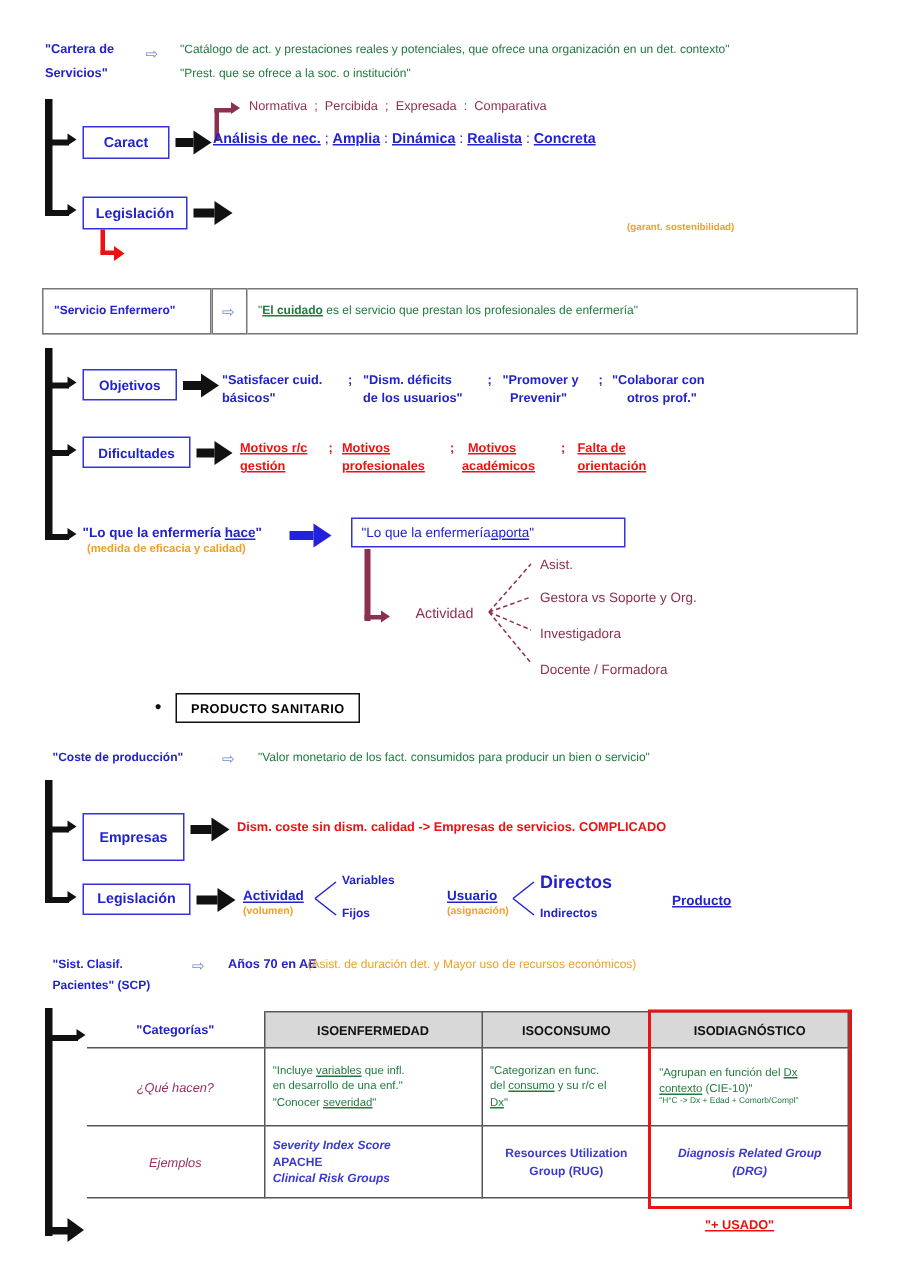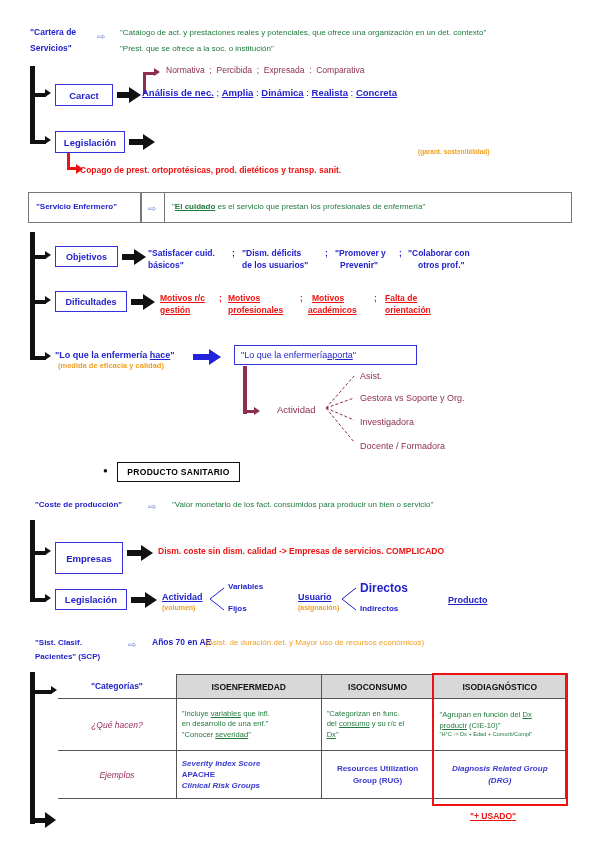--- a/index.html
+++ b/index.html
@@ -173,21 +173,20 @@
       <div class="head"></div>
   </div>
 
   <div class="t c-orange b" style="left:418px; top:148px; font-size:6.5px;">(garant. sostenibilidad)</div>
 
   <div class="melbow relbow" style="left:67px; top:153px; width:20px; height:20px;">
     <div class="v" style="left:0; top:0; height:16px; width:3px;"></div>
     <div class="h" style="left:0; top:14px; width:10px; height:3px;"></div>
     <div class="hd" style="left:9px; top:11px; border-top-width:5px; border-bottom-width:5px; border-left-width:7px;"></div>
   </div>
-  <div class="t c-red b" style="left:80px; top:166px; font-size:8.5px;">Copago de prest. ortoprotésicas, prod. dietéticos y transp. sanit.</div>
 
   <div class="hbox" style="left:28px; top:192px; width:544px; height:31px;"></div>
   <div class="hbox" style="left:28px; top:192px; width:113px; height:31px; border-right:1px solid #777;"></div>
   <div class="hbox" style="left:141px; top:192px; width:24px; height:31px;"></div>
   <div class="t c-blue b" style="left:36px; top:202px; font-size:8px;">"Servicio Enfermero"</div>
   <div class="t" style="left:148px; top:203px; font-size:10px; color:#6f86d6;">⇨</div>
   <div class="t" style="left:172px; top:202px; font-size:8px;"><span class="c-green">"</span><span class="c-green u b">El cuidado</span><span class="c-green"> es el servicio que prestan los profesionales de enfermería"</span></div>
 
   <div class="elbow-seg" style="left:30px; top:232px; width:5px; height:128px;"></div>
   <div class="elbow-seg" style="left:30px; top:255px; width:16px; height:4px;"></div>
@@ -339,21 +338,21 @@
         <div>en desarrollo de una enf."</div>
         <div>"Conocer <span class="u">severidad</span>"</div>
       </td>
       <td class="cell">
         <div>"Categorizan en func.</div>
         <div>del <span class="u">consumo</span> y su r/c el</div>
         <div><span class="u">Dx</span>"</div>
       </td>
       <td class="cell">
         <div>"Agrupan en función del <span class="u">Dx</span></div>
-        <div><span class="u">producir</span> (CIE-10)"</div>
+        <div><span class="u">contexto</span> (CIE-10)"</div>
         <div class="tiny" style="color:#1f7a3d;">"H°C -&gt; Dx + Edad + Comorb/Compl"</div>
       </td>
     </tr>
     <tr>
       <td class="rowlab" style="height:48px;">Ejemplos</td>
       <td class="exa">
         <div>Severity Index Score</div>
         <div style="font-style:normal;">APACHE</div>
         <div>Clinical Risk Groups</div>
       </td>

